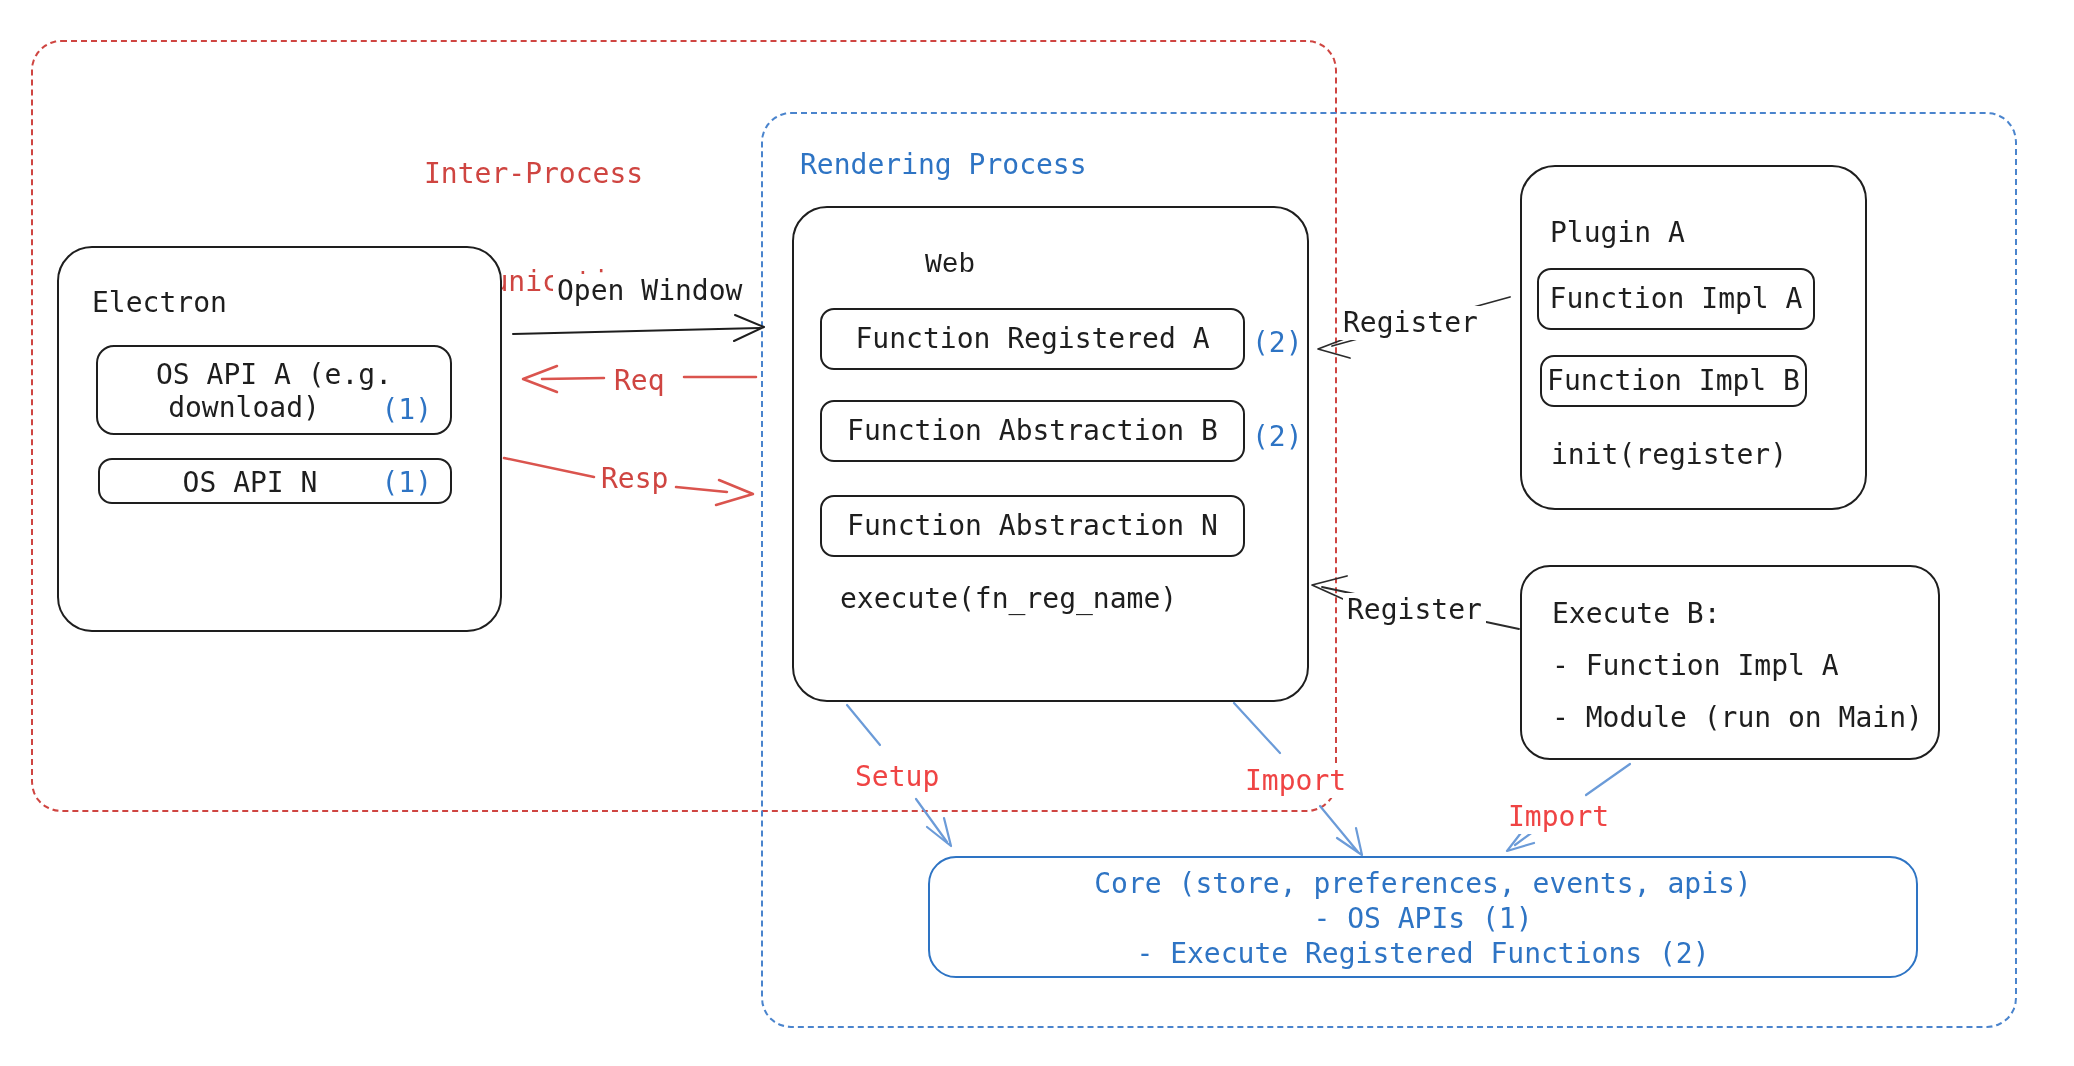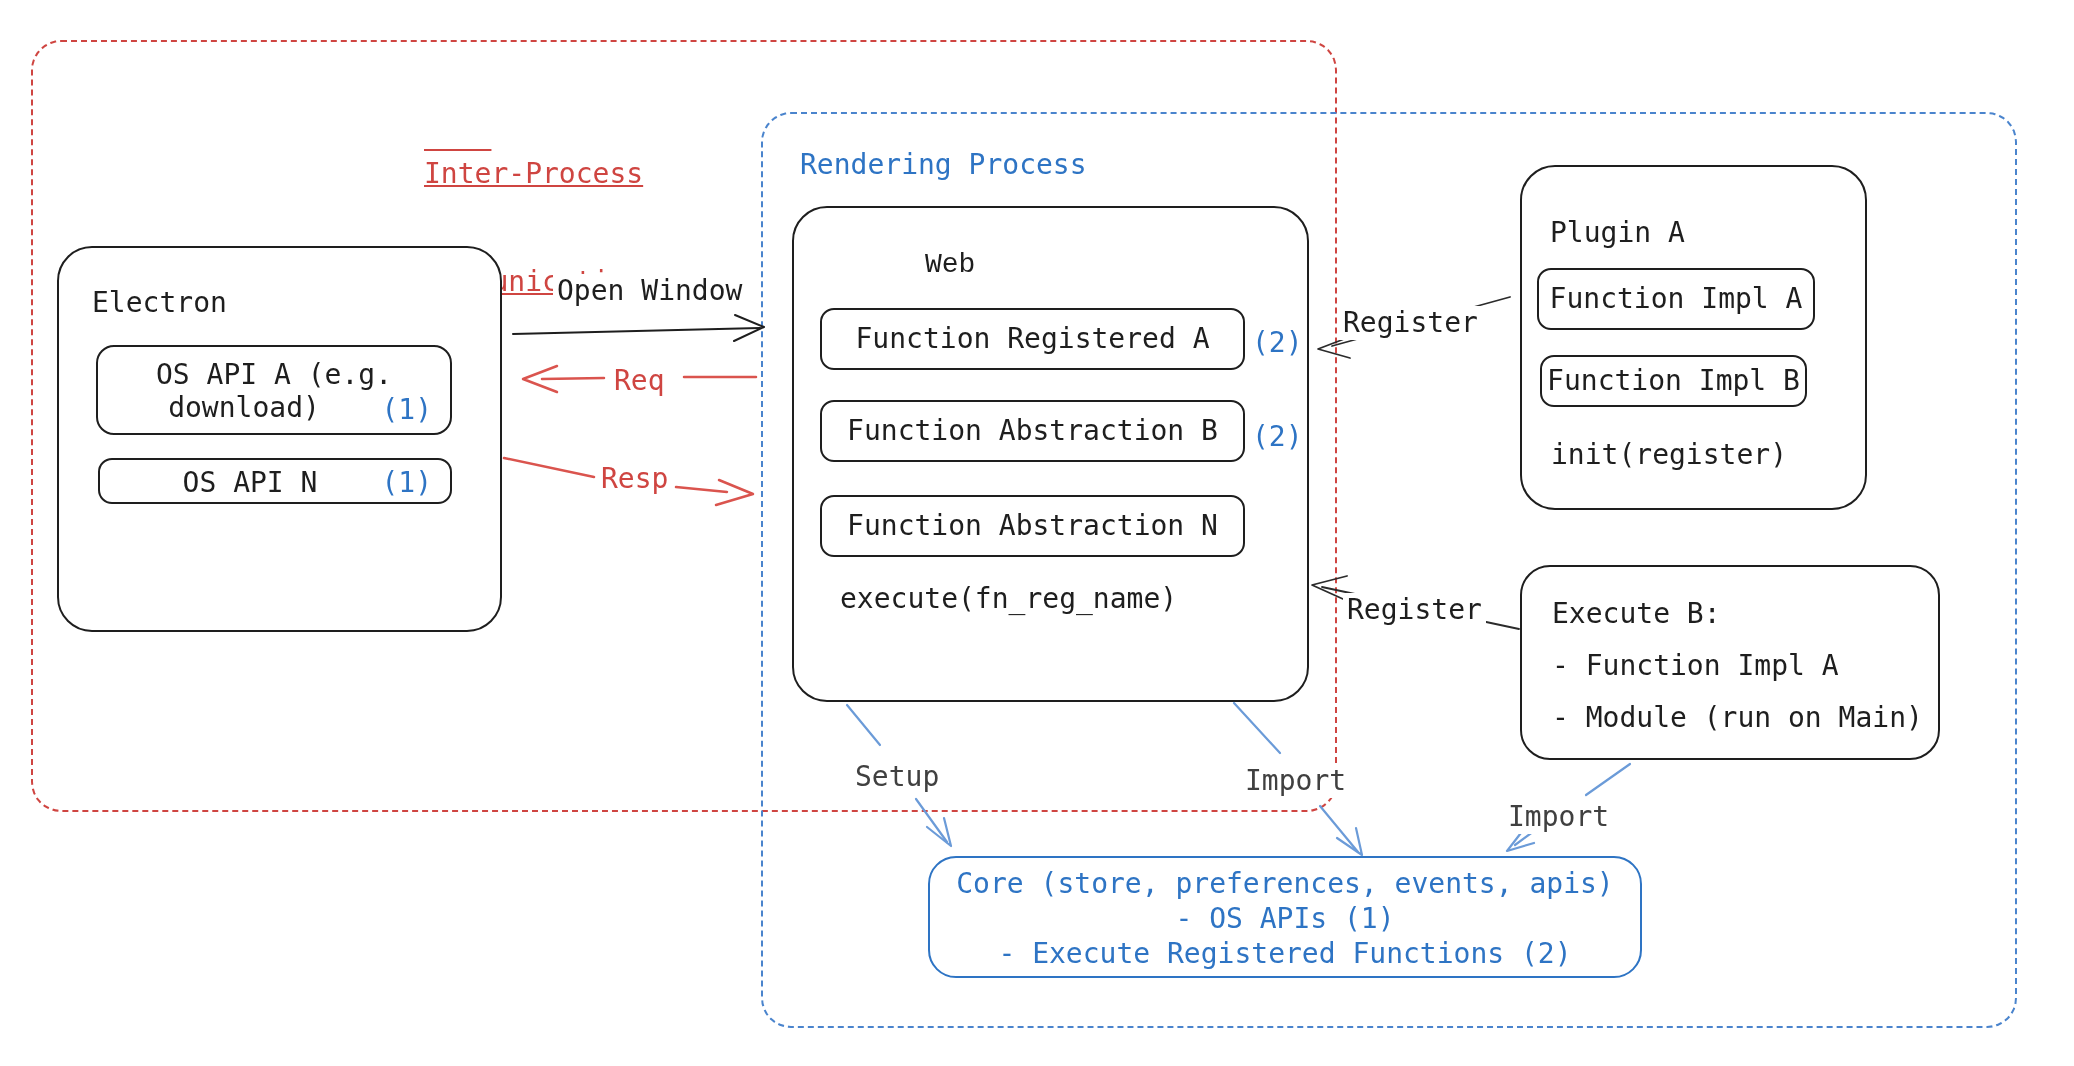--- a/index.html
+++ b/index.html
@@ -10,41 +10,41 @@
   }
   .abs{position:absolute;}
   .box{position:absolute;border:2px solid #1e1e1e;border-radius:18px;background:#ffffff;box-sizing:border-box;}
   .bigbox{border-radius:35px;}
   .dashed{position:absolute;border-radius:30px;box-sizing:border-box;background:transparent;}
   .red-dashed{border:2.5px dashed #cf4541;}
   .blue-dashed{border:2.5px dashed #4a84cd;}
   .center{display:flex;align-items:center;justify-content:center;}
   .red-t{color:#cf4541;}
   .blue-t{color:#2e74c4;}
-  .lblue-t{color:#404040;text-align:center;}
+  .lblue-t{color:#ef4444;text-align:center;}
   .badge{position:absolute;color:#2e74c4;}
   .arrowlabel{background:#ffffff;padding:0 4px;}
   svg{position:absolute;left:0;top:0;}
   svg *{fill:none;stroke-linecap:round;stroke-linejoin:round;}
   .ink-s{stroke:#1e1e1e;stroke-width:2px;}
   .ink-thin{stroke:#2b2b2b;stroke-width:1.8px;}
   .red-s{stroke:#da544e;stroke-width:2.5px;}
   .blue-s{stroke:#6b9bd8;stroke-width:2.2px;}
 </style>
 </head>
 <body>
 
 <div id="canvas">
 
   
   <div class="dashed red-dashed" style="left:31px;top:40px;width:1306px;height:772px;"></div>
   <div class="dashed blue-dashed" style="left:761px;top:112px;width:1256px;height:916px;"></div>
 
   
-  <div class="abs red-t" style="left:424px;top:84px;line-height:36px;text-decoration:underline;">
+  <div class="abs red-t" style="left:424px;top:84px;line-height:36px;">
     <div>Inter-Process</div>
     <div>Communication</div>
   </div>
   <div class="abs blue-t" style="left:800px;top:148px;">Rendering Process</div>
 
   
   <div class="box bigbox" style="left:57px;top:246px;width:445px;height:386px;"></div>
   <div class="abs" style="left:92px;top:286px;">Electron</div>
 
   <div class="box" style="left:96px;top:345px;width:356px;height:90px;">
@@ -90,21 +90,21 @@
   <div class="abs" style="left:1551px;top:438px;">init(register)</div>
 
   
   <div class="box" style="left:1520px;top:565px;width:420px;height:195px;border-radius:30px;">
     <div class="abs" style="left:30px;top:30px;">Execute B:</div>
     <div class="abs" style="left:30px;top:134px;">- Module (run on Main)</div>
     <div class="abs" style="left:30px;top:82px;">- Function Impl A</div>
   </div>
 
   
-  <div class="box" style="left:928px;top:856px;width:714px;height:122px;border-radius:28px;border-color:#2e74c4;">
+  <div class="box" style="left:928px;top:856px;width:990px;height:122px;border-radius:28px;border-color:#2e74c4;">
     <div class="abs blue-t" style="left:0;top:8px;width:100%;text-align:center;line-height:35px;">Core (store, preferences, events, apis)</div>
     <div class="abs blue-t" style="left:0;top:43px;width:100%;text-align:center;line-height:35px;">- OS APIs (1)</div>
     <div class="abs blue-t" style="left:0;top:78px;width:100%;text-align:center;line-height:35px;">- Execute Registered Functions (2)</div>
   </div>
 
   
   <svg width="2074" height="1066">
     <g class="ink-s">
       <path d="M513,334 L760,328"></path>
       <path d="M735,315 L764,327 L734,341"></path>

